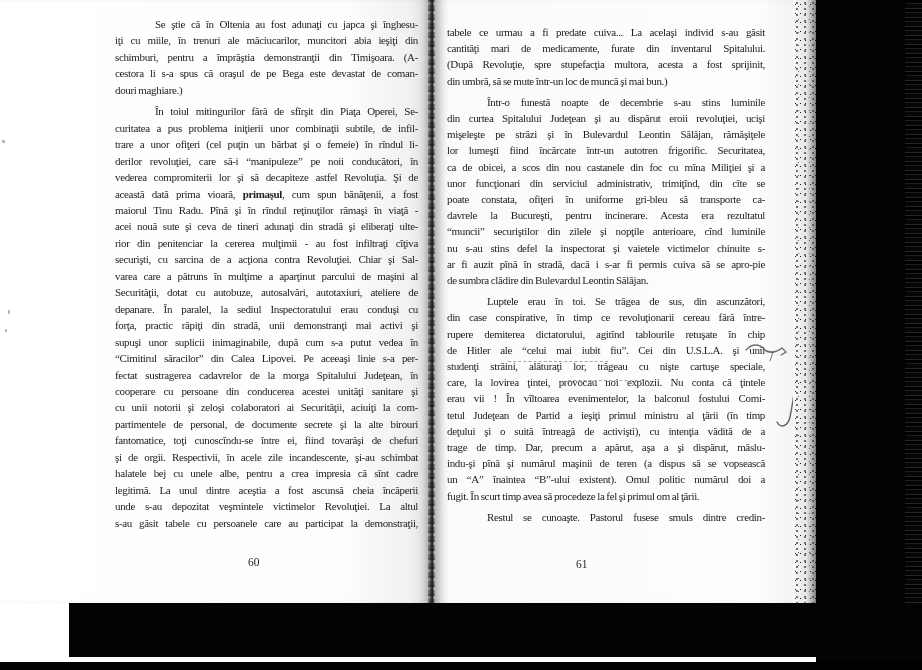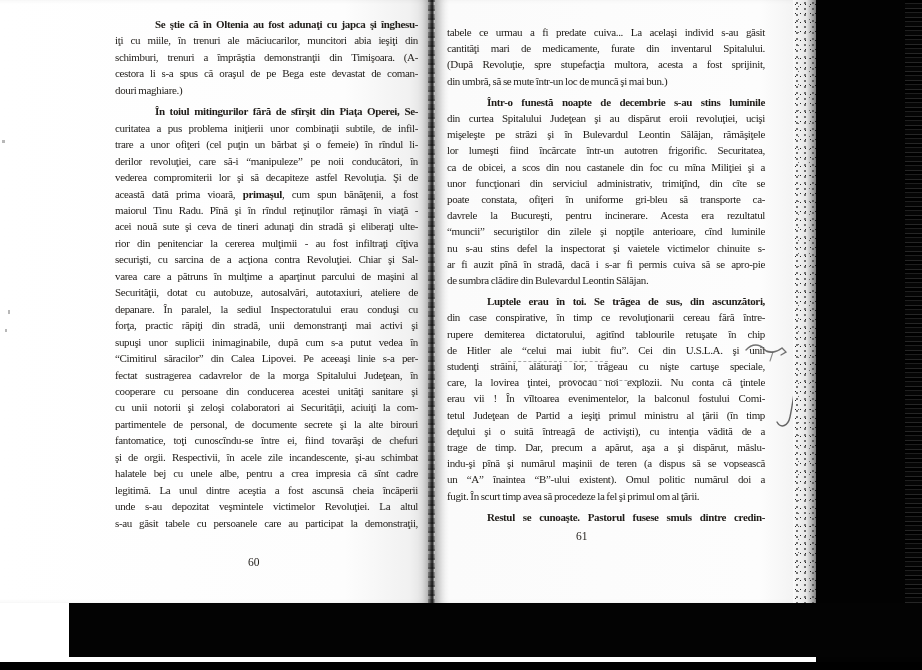--- a/index.html
+++ b/index.html
@@ -31,21 +31,21 @@
      background:repeating-linear-gradient(to bottom,#000 0 3px,#1f1f1f 3px 4px,#050505 4px 8px,#262626 8px 9px);}
   .bed-bottom{position:absolute;left:69px;top:603px;width:853px;height:54px;background:#030303;}
   .bed-strip{position:absolute;left:0;top:662px;width:922px;height:8px;background:#000;}
   
   .textcol{position:absolute;color:#201d19;overflow:visible;
      font-size:11px;letter-spacing:-0.35px;word-spacing:-0.5px;}
   .textcol-left{left:115px;top:16px;width:303px;line-height:16.45px;}
   .textcol-right{left:447px;top:24px;width:318px;line-height:16.2px;}
   .line{text-align:justify;text-align-last:justify;white-space:nowrap;}
   .line.para-end{text-align-last:left;}
-  .line.indent{text-indent:40px;font-weight:bold;}
+  .line.indent{text-indent:40px;}
   .para+.para{margin-top:5px;}
   .textcol-right .para+.para{margin-top:5px;}
   b{font-weight:bold;}
   .pagenum{position:absolute;width:40px;text-align:left;color:#26231f;
      font-size:11.5px;font-family:"Liberation Serif",serif;}
   .pagenum-left{left:248px;top:556px;}
   
   .pencil-svg{position:absolute;left:740px;top:330px;width:72px;height:112px;}
   .dash-mark{position:absolute;border-top:1.2px dashed #8d8d8d;opacity:.75;}
   .dash-1{left:508px;top:361px;width:100px;}
@@ -55,21 +55,21 @@
 </head>
 <body>
 
 <div class="scan">
 
   <div class="page page-left">
     <div class="textcol textcol-left" id="col-left">
         <div class="para">
           <div class="line indent">Se ştie că în Oltenia au fost adunaţi cu japca şi înghesu-</div>
           <div class="line">iţi cu miile, în trenuri ale măciucarilor, muncitori abia ieşiţi din</div>
-          <div class="line">schimburi, trenuri a împrăştia demonstranţii din Timişoara. (A-</div>
+          <div class="line">schimburi, pentru a împrăştia demonstranţii din Timişoara. (A-</div>
           <div class="line">cestora li s-a spus că oraşul de pe Bega este devastat de coman-</div>
           <div class="line para-end">douri maghiare.)</div>
         </div>
         <div class="para">
           <div class="line indent">În toiul mitingurilor fără de sfîrşit din Piaţa Operei, Se-</div>
           <div class="line">curitatea a pus problema iniţierii unor combinaţii subtile, de infil-</div>
           <div class="line">trare a unor ofiţeri (cel puţin un bărbat şi o femeie) în rîndul li-</div>
           <div class="line">derilor revoluţiei, care să-i “manipuleze” pe noii conducători, în</div>
           <div class="line">vederea compromiterii lor şi să decapiteze astfel Revoluţia. Şi de</div>
           <div class="line"><span>această dată prima vioară, </span><b>primaşul</b><span>, cum spun bănăţenii, a fost</span></div>
@@ -137,21 +137,21 @@
           <div class="line">deţului şi o suită întreagă de activişti), cu intenţia vădită de a</div>
           <div class="line">trage de timp. Dar, precum a apărut, aşa a şi dispărut, măslu-</div>
           <div class="line">indu-şi pînă şi numărul maşinii de teren (a dispus să se vopsească</div>
           <div class="line">un “A” înaintea “B”-ului existent). Omul politic numărul doi a</div>
           <div class="line para-end">fugit. În scurt timp avea să procedeze la fel şi primul om al ţării.</div>
         </div>
         <div class="para">
           <div class="line indent">Restul se cunoaşte. Pastorul fusese smuls dintre credin-</div>
         </div>
       </div>
-    <div class="pagenum" style="left:141px;top:530px;">61</div>
+    <div class="pagenum" style="left:141px;top:558px;">61</div>
   </div>
 
   <svg class="pencil-svg" viewBox="0 0 72 112">
     <path d="M6 20 C 12 13, 20 14, 24 19 C 28 24, 36 23, 42 18 L 46 22 L 41 25" fill="none" stroke="#4d4d4d" stroke-width="1.3" opacity="0.8" stroke-linecap="round"></path>
     <path d="M27 21 l 6 1 l -3 9" fill="none" stroke="#5a5a5a" stroke-width="1.1" opacity="0.7" stroke-linecap="round"></path>
     <path d="M59 27 C 56 48, 54 68, 50 87 C 48 96, 41 99, 37 92" fill="none" stroke="#4a4a4a" stroke-width="1.4" opacity="0.85" stroke-linecap="round"></path>
   </svg>
   <div class="dash-mark dash-1"></div>
   <div class="dash-mark dash-2"></div>
 

